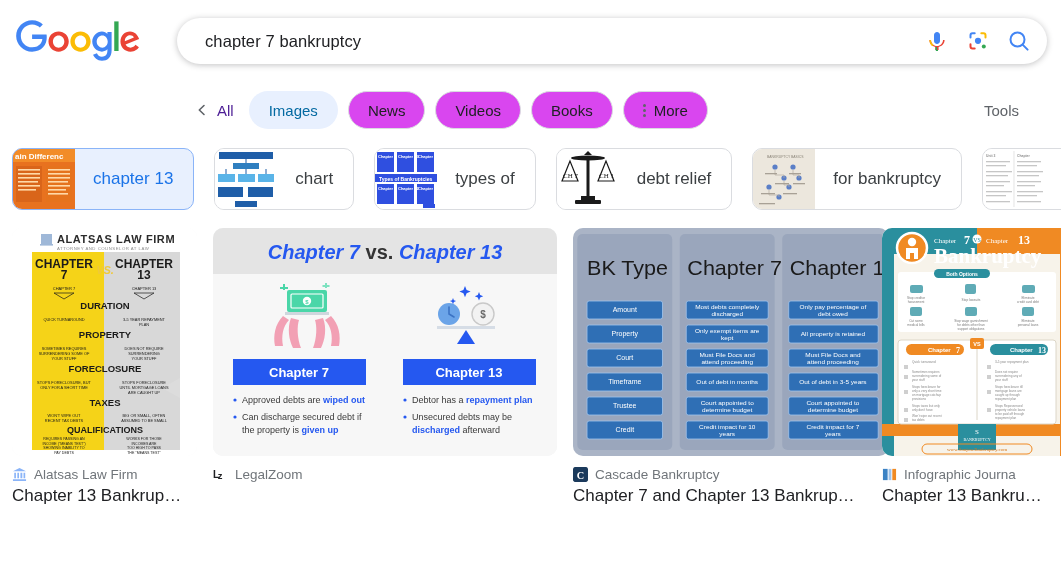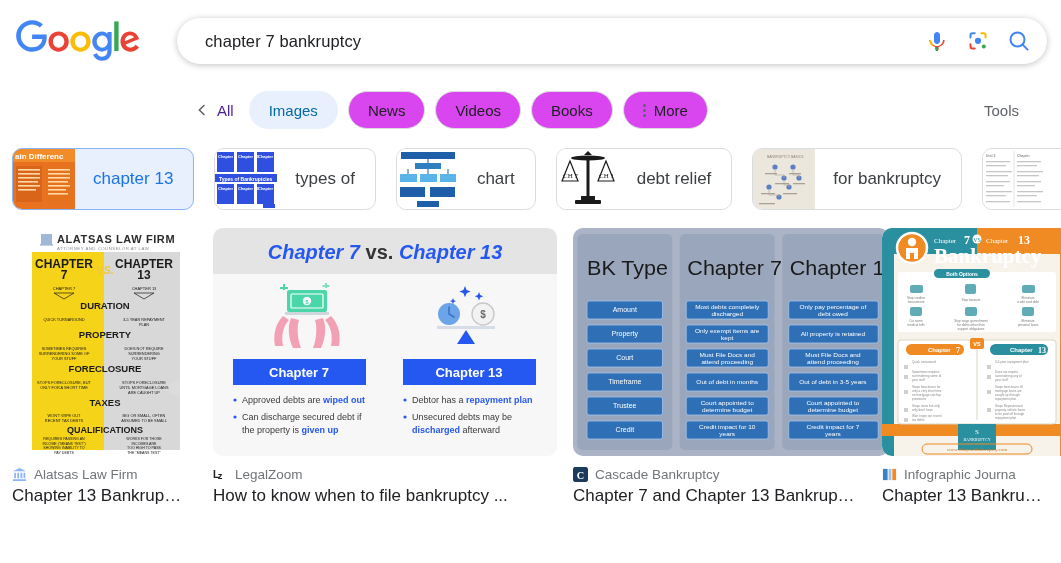--- a/index.html
+++ b/index.html
@@ -258,63 +258,63 @@
         </g>
       </svg>
     </div>
     <div class="chip-label">chapter 13</div>
   </div>
 
   <div class="chip">
     <div class="chip-thumb">
       <svg class="art" viewBox="0 0 62 60" preserveAspectRatio="none">
         <rect width="62" height="60" fill="#ffffff"></rect>
-        <g fill="#2f4fe0">
-          <rect x="2" y="3" width="17" height="20"></rect>
-            <rect x="22" y="3" width="17" height="20"></rect>
-            <rect x="42" y="3" width="17" height="20"></rect>
-          <rect x="2" y="35" width="17" height="20"></rect>
-            <rect x="22" y="35" width="17" height="20"></rect>
-            <rect x="42" y="35" width="17" height="20"></rect>
-          <rect x="0" y="25" width="62" height="8"></rect>
-        </g>
-        <g fill="#ffffff" font-family="Liberation Sans, sans-serif" font-size="4" font-weight="bold">
-          <text x="3" y="9">Chapter 7</text>
-            <text x="23" y="9">Chapter 13</text>
-            <text x="43" y="9">Chapter 11</text>
-          <text x="4" y="31.5" font-size="5">Types of Bankruptcies</text>
-          <text x="3" y="41">Chapter 9</text>
-            <text x="23" y="41">Chapter 12</text>
-            <text x="43" y="41">Chapter 15</text>
-        </g>
-        <rect x="48" y="55" width="12" height="4" fill="#2f4fe0"></rect>
-      </svg>
-    </div>
-    <div class="chip-label">types of</div>
-  </div>
-
-  <div class="chip">
-    <div class="chip-thumb">
-      <svg class="art" viewBox="0 0 62 60" preserveAspectRatio="none">
-        <rect width="62" height="60" fill="#ffffff"></rect>
         <rect x="4" y="3" width="54" height="7" fill="#1f5ea8"></rect>
         <rect x="18" y="14" width="26" height="6" fill="#2f7fc0"></rect>
         <line x1="31" y1="10" x2="31" y2="14" stroke="#1f5ea8" stroke-width="1"></line>
         <rect x="3" y="25" width="17" height="8" fill="#5ab4e8"></rect>
         <rect x="23" y="25" width="17" height="8" fill="#5ab4e8"></rect>
         <rect x="43" y="25" width="16" height="8" fill="#5ab4e8"></rect>
         <line x1="11" y1="20" x2="11" y2="25" stroke="#1f5ea8" stroke-width="1"></line>
         <line x1="31" y1="20" x2="31" y2="25" stroke="#1f5ea8" stroke-width="1"></line>
         <line x1="51" y1="20" x2="51" y2="25" stroke="#1f5ea8" stroke-width="1"></line>
         <rect x="3" y="38" width="25" height="10" fill="#1f5ea8"></rect>
         <rect x="33" y="38" width="25" height="10" fill="#1f5ea8"></rect>
         <rect x="20" y="52" width="22" height="6" fill="#1f5ea8"></rect>
       </svg>
     </div>
     <div class="chip-label">chart</div>
+  </div>
+
+  <div class="chip">
+    <div class="chip-thumb">
+      <svg class="art" viewBox="0 0 62 60" preserveAspectRatio="none">
+        <rect width="62" height="60" fill="#ffffff"></rect>
+        <g fill="#2f4fe0">
+          <rect x="2" y="3" width="17" height="20"></rect>
+            <rect x="22" y="3" width="17" height="20"></rect>
+            <rect x="42" y="3" width="17" height="20"></rect>
+          <rect x="2" y="35" width="17" height="20"></rect>
+            <rect x="22" y="35" width="17" height="20"></rect>
+            <rect x="42" y="35" width="17" height="20"></rect>
+          <rect x="0" y="25" width="62" height="8"></rect>
+        </g>
+        <g fill="#ffffff" font-family="Liberation Sans, sans-serif" font-size="4" font-weight="bold">
+          <text x="3" y="9">Chapter 7</text>
+            <text x="23" y="9">Chapter 13</text>
+            <text x="43" y="9">Chapter 11</text>
+          <text x="4" y="31.5" font-size="5">Types of Bankruptcies</text>
+          <text x="3" y="41">Chapter 9</text>
+            <text x="23" y="41">Chapter 12</text>
+            <text x="43" y="41">Chapter 15</text>
+        </g>
+        <rect x="48" y="55" width="12" height="4" fill="#2f4fe0"></rect>
+      </svg>
+    </div>
+    <div class="chip-label">types of</div>
   </div>
 
   <div class="chip">
     <div class="chip-thumb">
       <svg class="art" viewBox="0 0 62 60" preserveAspectRatio="none">
         <rect width="62" height="60" fill="#ffffff"></rect>
         <ellipse cx="31" cy="9" rx="17" ry="2.6" fill="#1a1a1a"></ellipse>
         <path d="M27 6 L31 2 L35 6 Z" fill="#1a1a1a"></path>
         <rect x="29.5" y="9" width="3" height="42" fill="#1a1a1a"></rect>
         <rect x="18" y="51" width="26" height="4" rx="1" fill="#1a1a1a"></rect>
@@ -541,21 +541,20 @@
       </svg>
     </div>
     <div class="meta">
       <div class="meta-src">
         <svg class="favicon" viewBox="0 0 16 16">
           <text x="0" y="12" font-size="11" font-weight="bold" fill="#202124" font-family="Liberation Sans, sans-serif">L</text>
           <text x="5" y="13" font-size="10" font-weight="bold" fill="#202124" font-family="Liberation Sans, sans-serif">z</text>
         </svg>
         <span class="src-name">LegalZoom</span>
       </div>
-      <div class="res-title">How to know when to file bankruptcy ...</div>
     </div>
   </div>
 
   <div class="rescard" style="width:293px">
     <div class="resimg" style="width:316px;height:228px">
       <svg class="art" viewBox="0 0 293 228" preserveAspectRatio="none">
         <rect width="293" height="228" fill="#aab4c6"></rect>
         <rect x="4" y="6" width="88" height="216" rx="5" fill="#9aa6bc"></rect>
         <rect x="99" y="6" width="88" height="216" rx="5" fill="#9aa6bc"></rect>
         <rect x="194" y="6" width="95" height="216" rx="5" fill="#9aa6bc"></rect>

